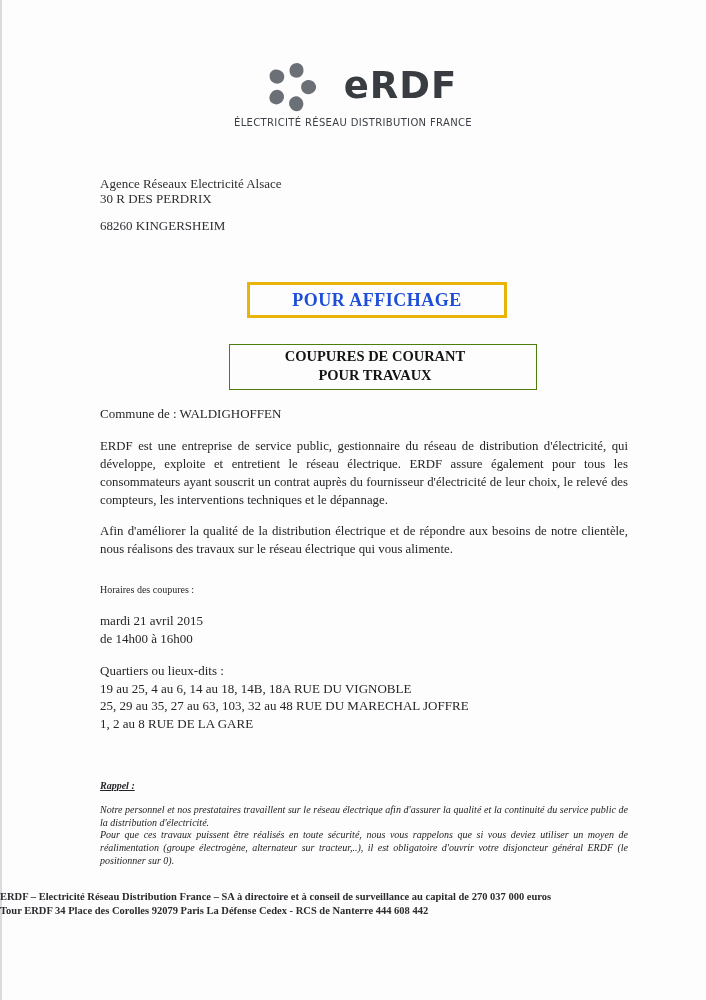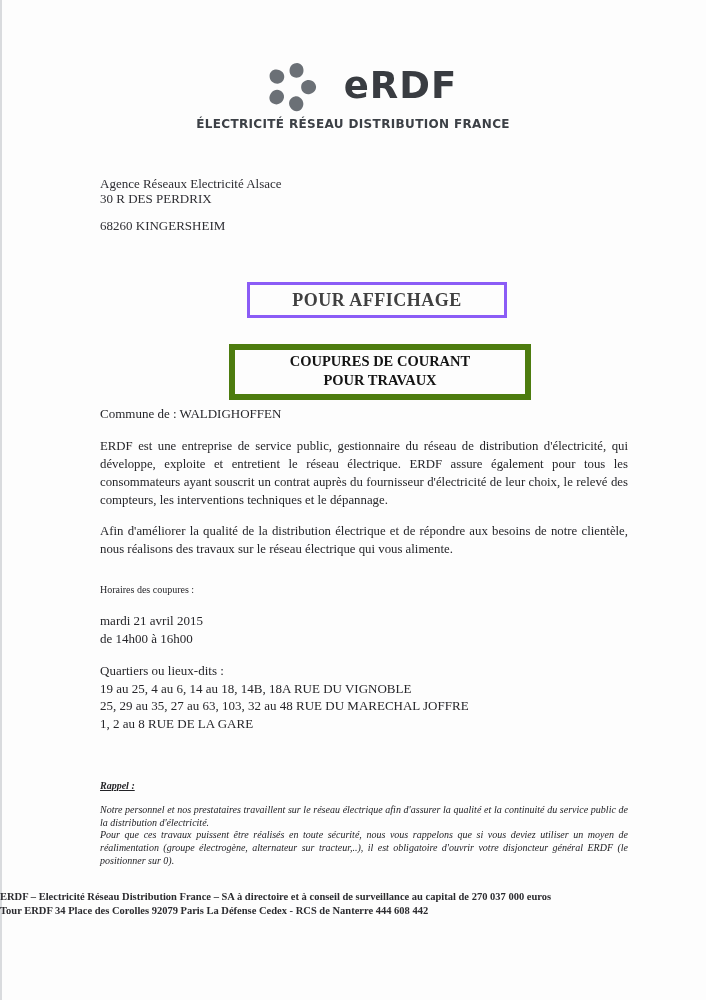--- a/index.html
+++ b/index.html
@@ -45,58 +45,58 @@
     font-family: "DejaVu Sans", sans-serif;
     font-weight: bold;
     font-size: 37px;
     letter-spacing: 1px;
     color: #393c41;
     line-height: 1;
     padding-bottom: 4px;
   }
   .tagline {
     font-family: "DejaVu Sans", sans-serif;
-    font-weight: bold;
-    font-size: 12px;
+    font-weight: normal;
+    font-size: 10px;
     letter-spacing: 0.35px;
     color: #3c4046;
     margin-top: 1px;
   }
 
   
   .sender {
     position: absolute;
     left: 100px; top: 176px;
     font-size: 13px;
     line-height: 15px;
     color: #2e2e33;
   }
   .sender .city { margin-top: 12px; }
 
   
   .banner {
     position: absolute;
     left: 247px; top: 282px;
     width: 254px; height: 30px;
-    border: 3px solid #8b5cf6;
+    border: 3px solid #eab308;
     display: flex;
     align-items: center;
     justify-content: center;
     font-weight: bold;
     font-size: 18px;
     letter-spacing: 0.5px;
-    color: #404040;
+    color: #1d4ed8;
     background: #fdfdfd;
   }
   .subject {
     position: absolute;
     left: 229px; top: 344px;
     width: 290px;
-    border: 6px solid #4d7c0f;
-    padding: 2px 0 4px 0;
+    border: 1px solid #4d7c0f;
+    padding: 2px 16px 4px 0;
     text-align: center;
     font-weight: bold;
     font-size: 14.5px;
     line-height: 19px;
     color: #141414;
     background: #fdfdfd;
   }
 
   
   .commune {

